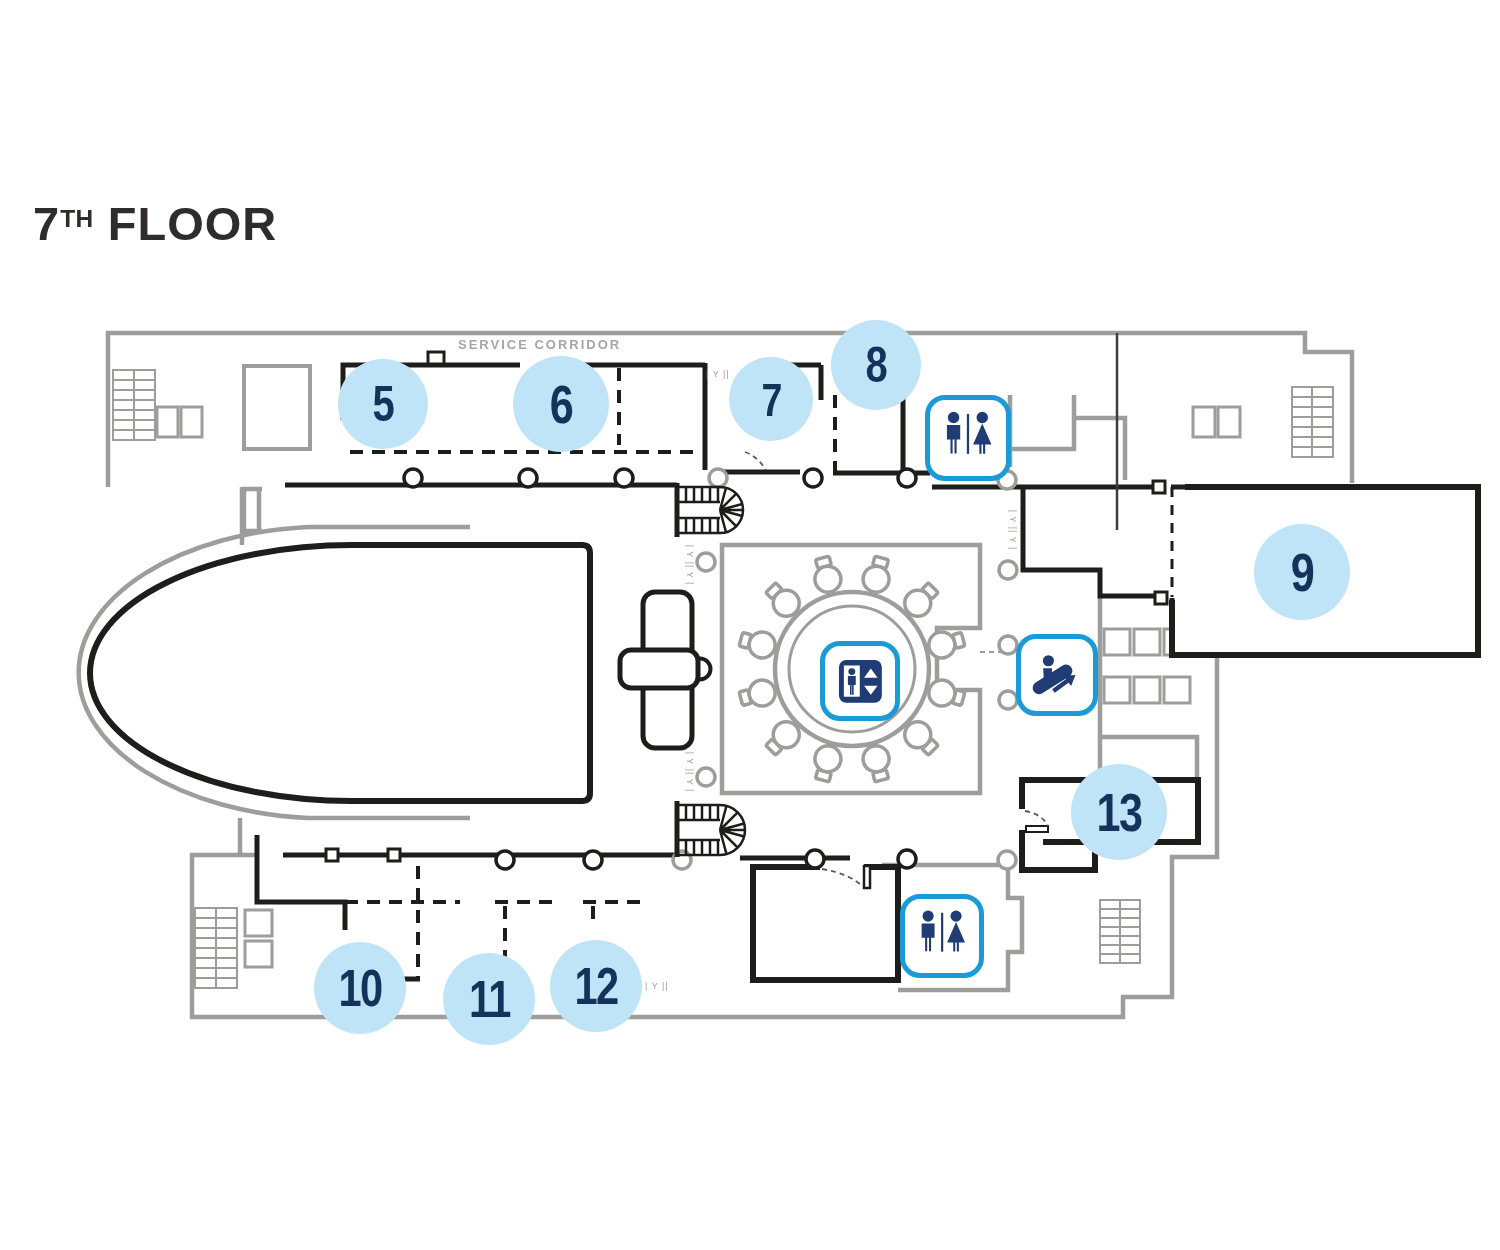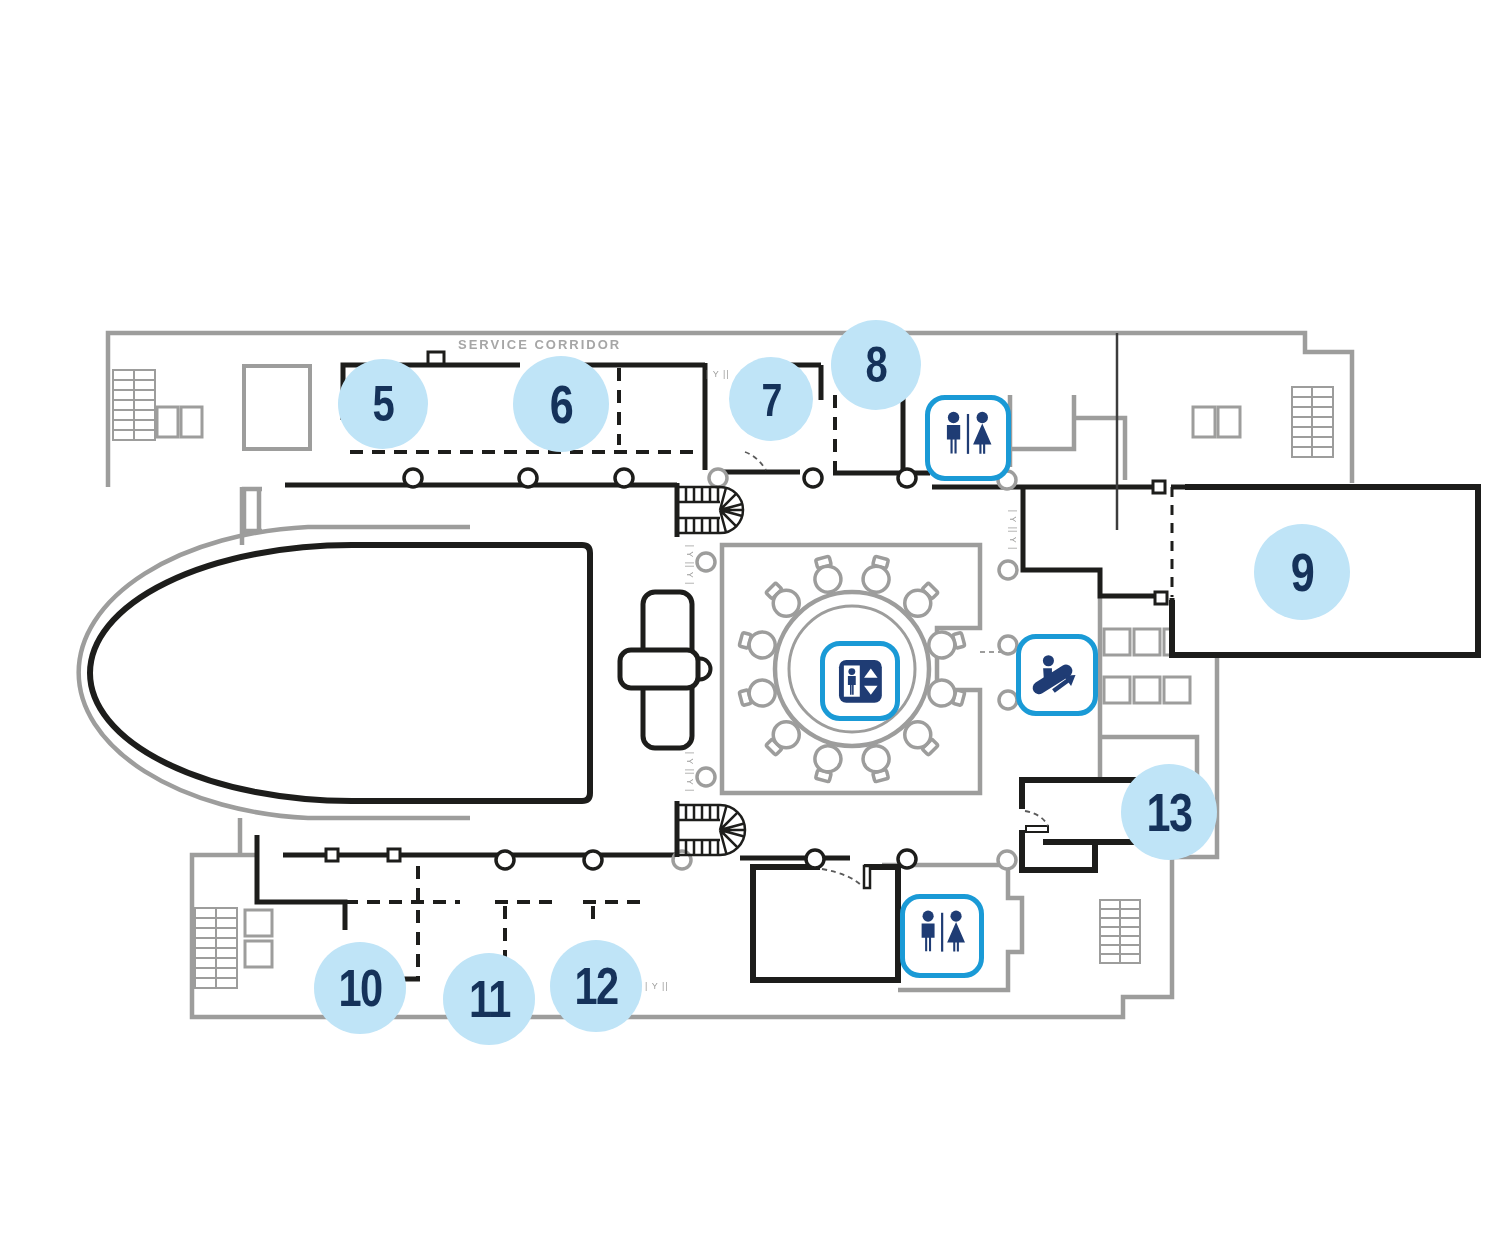--- a/index.html
+++ b/index.html
@@ -191,20 +191,21 @@
     <rect x="643" y="592" width="49" height="156" rx="12" fill="#ffffff" stroke="#1d1d1b" stroke-width="5"></rect>
     <rect x="620" y="650" width="78" height="38" rx="11" fill="#ffffff" stroke="#1d1d1b" stroke-width="5"></rect>
 
     <text class="glyph-text" text-anchor="middle" transform="rotate(90 690 565)" x="690" y="568">| Y || Y |</text>
     <text class="glyph-text" text-anchor="middle" transform="rotate(90 690 772)" x="690" y="775">| Y || Y |</text>
     <text class="glyph-text" text-anchor="middle" transform="rotate(90 1013 530)" x="1013" y="533">| Y || Y |</text>
     <text class="glyph-text" x="706" y="377">| Y ||</text>
     <text class="glyph-text" x="645" y="989">| Y ||</text>
   </svg>
 
+  <div class="title"><span>7</span><span class="sup">TH</span>&nbsp;<span>FLOOR</span></div>
 
   <div>
       <div class="marker" style="left: 383px; top: 404px; width: 90px; height: 90px; font-size: 50px;">
         <span>5</span>
       </div>
       <div class="marker" style="left: 561px; top: 404px; width: 96px; height: 96px; font-size: 54px;">
         <span>6</span>
       </div>
       <div class="marker" style="left: 771px; top: 399px; width: 84px; height: 84px; font-size: 47px;">
         <span>7</span>
@@ -217,21 +218,21 @@
       </div>
       <div class="marker" style="left: 360px; top: 988px; width: 92px; height: 92px; font-size: 52px;">
         <span>10</span>
       </div>
       <div class="marker" style="left: 489px; top: 999px; width: 92px; height: 92px; font-size: 52px; justify-content: center;">
         <span>11</span>
       </div>
       <div class="marker" style="left: 596px; top: 986px; width: 92px; height: 92px; font-size: 52px;">
         <span>12</span>
       </div>
-      <div class="marker" style="left: 1169px; top: 812px; width: 96px; height: 96px; font-size: 54px;">
+      <div class="marker" style="left: 1119px; top: 812px; width: 96px; height: 96px; font-size: 54px;">
         <span>13</span>
       </div>
     </div>
 
   <div>
       <div class="plan-icon" style="left: 968px; top: 438px; width: 86px; height: 86px;">
         <svg viewBox="0 0 48 48" fill="currentColor">
     <circle cx="13.2" cy="8.6" r="4.3"></circle>
     <path d="M8.2,14.2 h10 v11 h-2.7 v10.5 h-1.6 v-10.5 h-1.4 v10.5 h-1.6 v-10.5 h-2.7 z"></path>
     <rect x="23.2" y="6" width="1.7" height="30"></rect>

